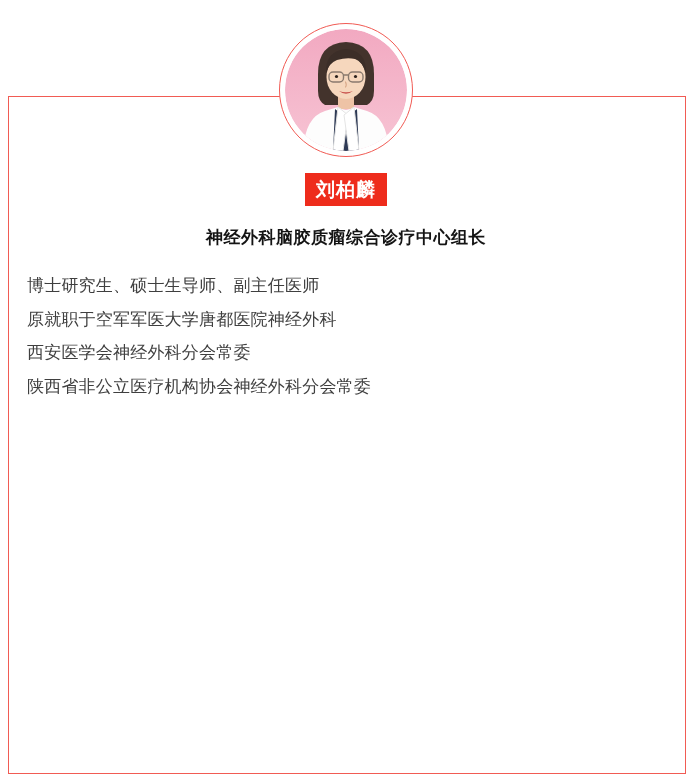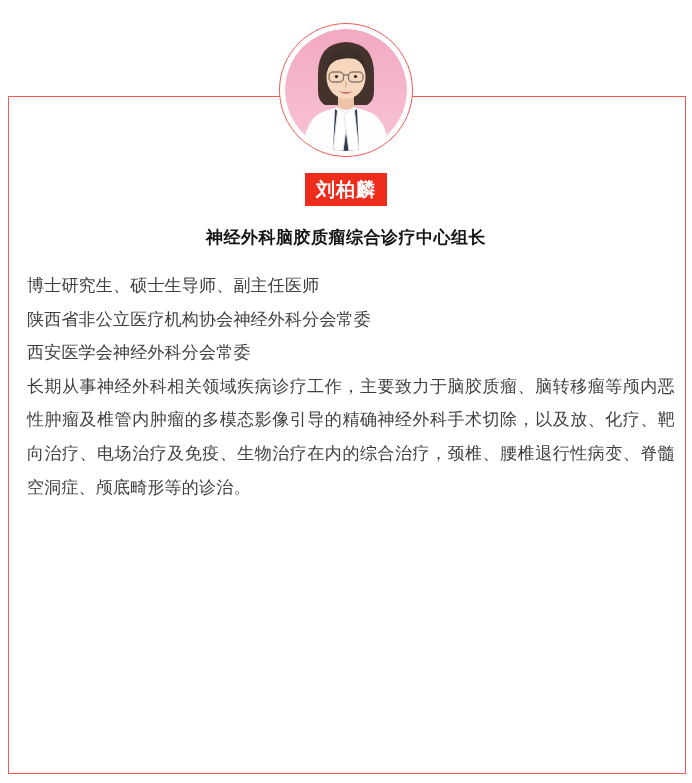--- a/index.html
+++ b/index.html
@@ -130,18 +130,18 @@
       </svg>
     </span>
   </div>
 
   <div class="name-badge">刘柏麟</div>
 
   <div class="center-title">神经外科脑胶质瘤综合诊疗中心组长</div>
 
   <div class="bio-text">
     <p>博士研究生、硕士生导师、副主任医师</p>
+    <p>原就职于空军军医大学唐都医院神经外科</p>
+    <p>西安医学会神经外科分会常委</p>
     <p>陕西省非公立医疗机构协会神经外科分会常委</p>
-    <p>西安医学会神经外科分会常委</p>
-    <p>长期从事神经外科相关领域疾病诊疗工作，主要致力于脑胶质瘤、脑转移瘤等颅内恶性肿瘤及椎管内肿瘤的多模态影像引导的精确神经外科手术切除，以及放、化疗、靶向治疗、电场治疗及免疫、生物治疗在内的综合治疗，颈椎、腰椎退行性病变、脊髓空洞症、颅底畸形等的诊治。</p>
   </div>
 
 </div>
 
 </body></html>

